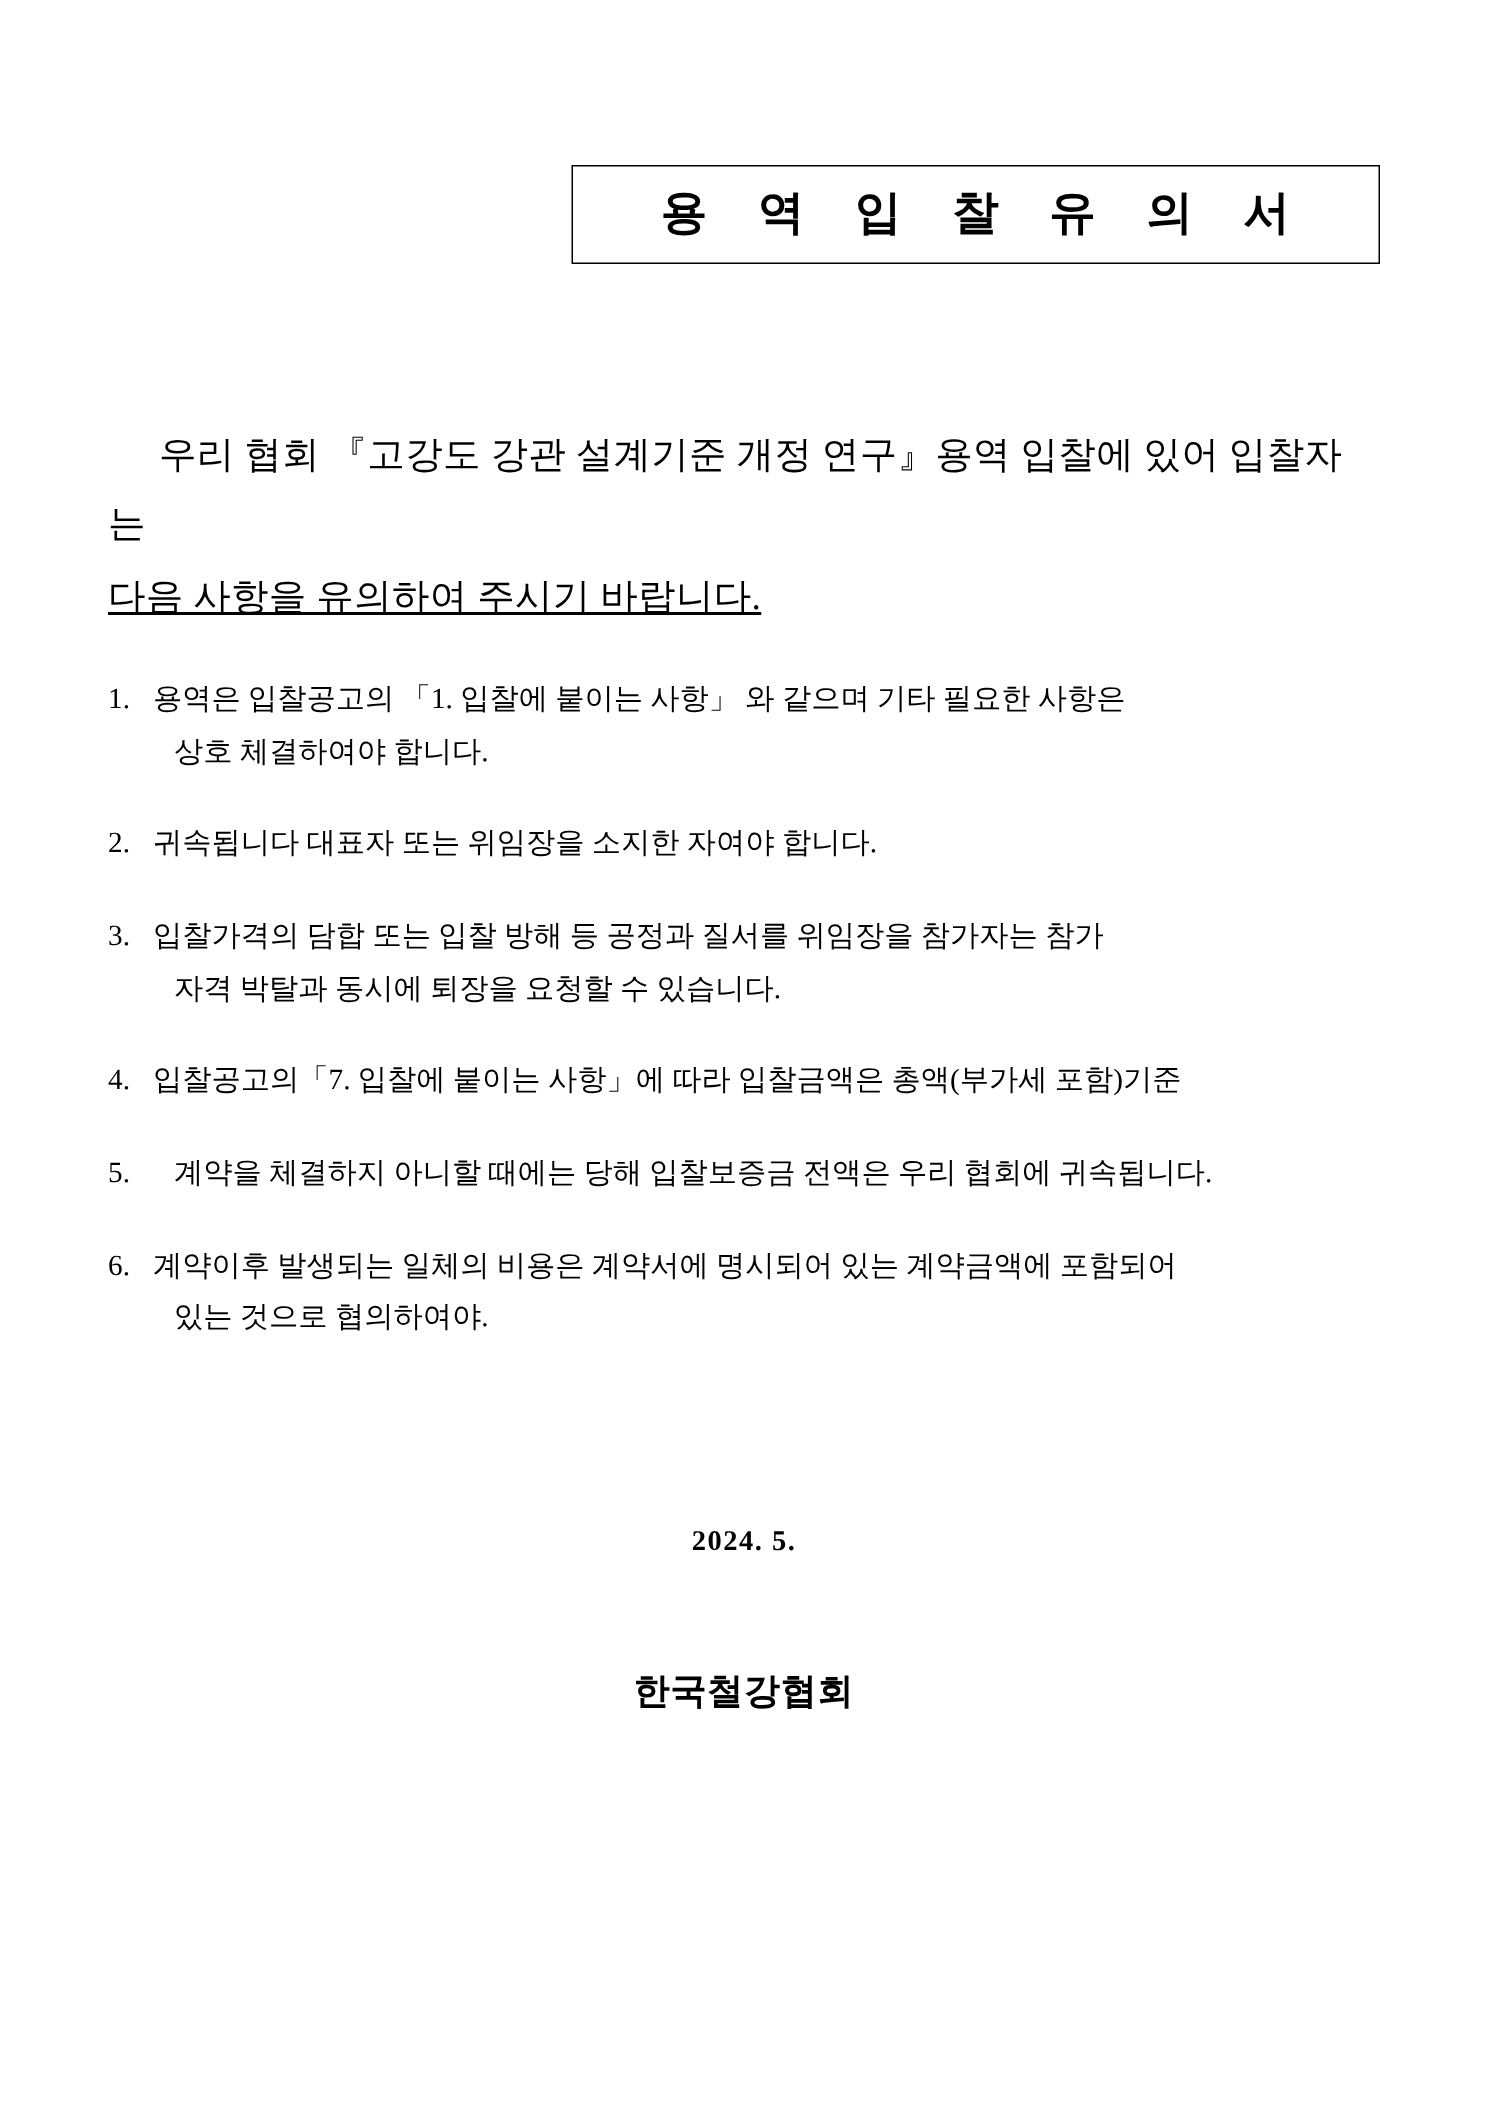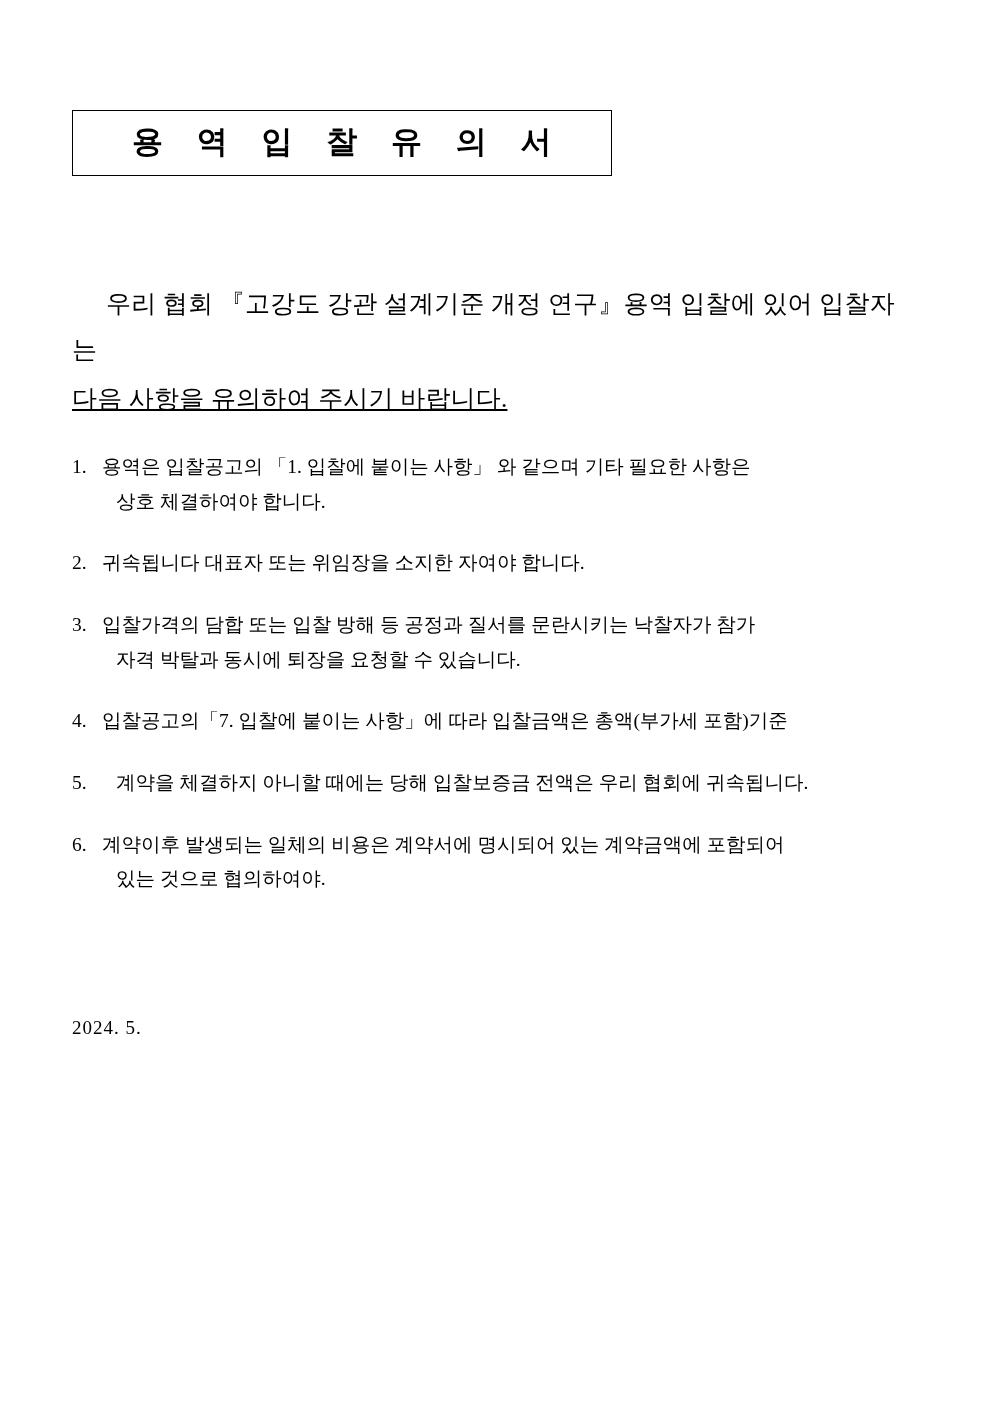--- a/index.html
+++ b/index.html
@@ -20,21 +20,21 @@
     width: 992px;
     height: 1403px;
     box-sizing: border-box;
     padding: 0 72px;
     position: relative;
   }
 
   
   .title-wrap {
     display: flex;
-    justify-content: flex-start;
+    justify-content: flex-end;
     padding-top: 110px;
   }
   .title-box {
     border: 1px solid #000;
     padding: 14px 46px 16px 46px;
     min-width: 430px;
     text-align: center;
   }
   .title-text {
     font-size: 31px;
@@ -81,22 +81,23 @@
     flex: 1 1 auto;
   }
   .item .body .cont {
     display: block;
     text-indent: 14px;
   }
 
   
   .date {
     margin-top: 120px;
+    text-align: center;
     font-size: 19px;
-    font-weight: normal;
+    font-weight: bold;
     letter-spacing: 1px;
   }
   .org {
     margin-top: 72px;
     text-align: center;
     font-size: 24px;
     font-weight: bold;
     letter-spacing: 0.5px;
   }
 </style>
@@ -129,21 +130,21 @@
     <div class="item">
       <div class="num">2.</div>
       <div class="body">
         <span>귀속됩니다 대표자 또는 위임장을 소지한 자여야 합니다.</span>
       </div>
     </div>
 
     <div class="item">
       <div class="num">3.</div>
       <div class="body">
-        <span>입찰가격의 담합 또는 입찰 방해 등 공정과 질서를 문란시키는 낙찰자가 참가</span>
+        <span>입찰가격의 담합 또는 입찰 방해 등 공정과 질서를 위임장을 참가자는 참가</span>
         <span class="cont">자격 박탈과 동시에 퇴장을 요청할 수 있습니다.</span>
       </div>
     </div>
 
     <div class="item">
       <div class="num">4.</div>
       <div class="body">
         <span>입찰공고의「7. 입찰에 붙이는 사항」에 따라 입찰금액은 총액(부가세 포함)기준</span>
       </div>
     </div>
@@ -159,14 +160,15 @@
       <div class="num">6.</div>
       <div class="body">
         <span>계약이후 발생되는 일체의 비용은 계약서에 명시되어 있는 계약금액에 포함되어</span>
         <span class="cont">있는 것으로 협의하여야.</span>
       </div>
     </div>
 
   </div>
 
   <div class="date">2024.  5.</div>
+  <div class="org">한국철강협회</div>
 
 </div>
 
 </body></html>

